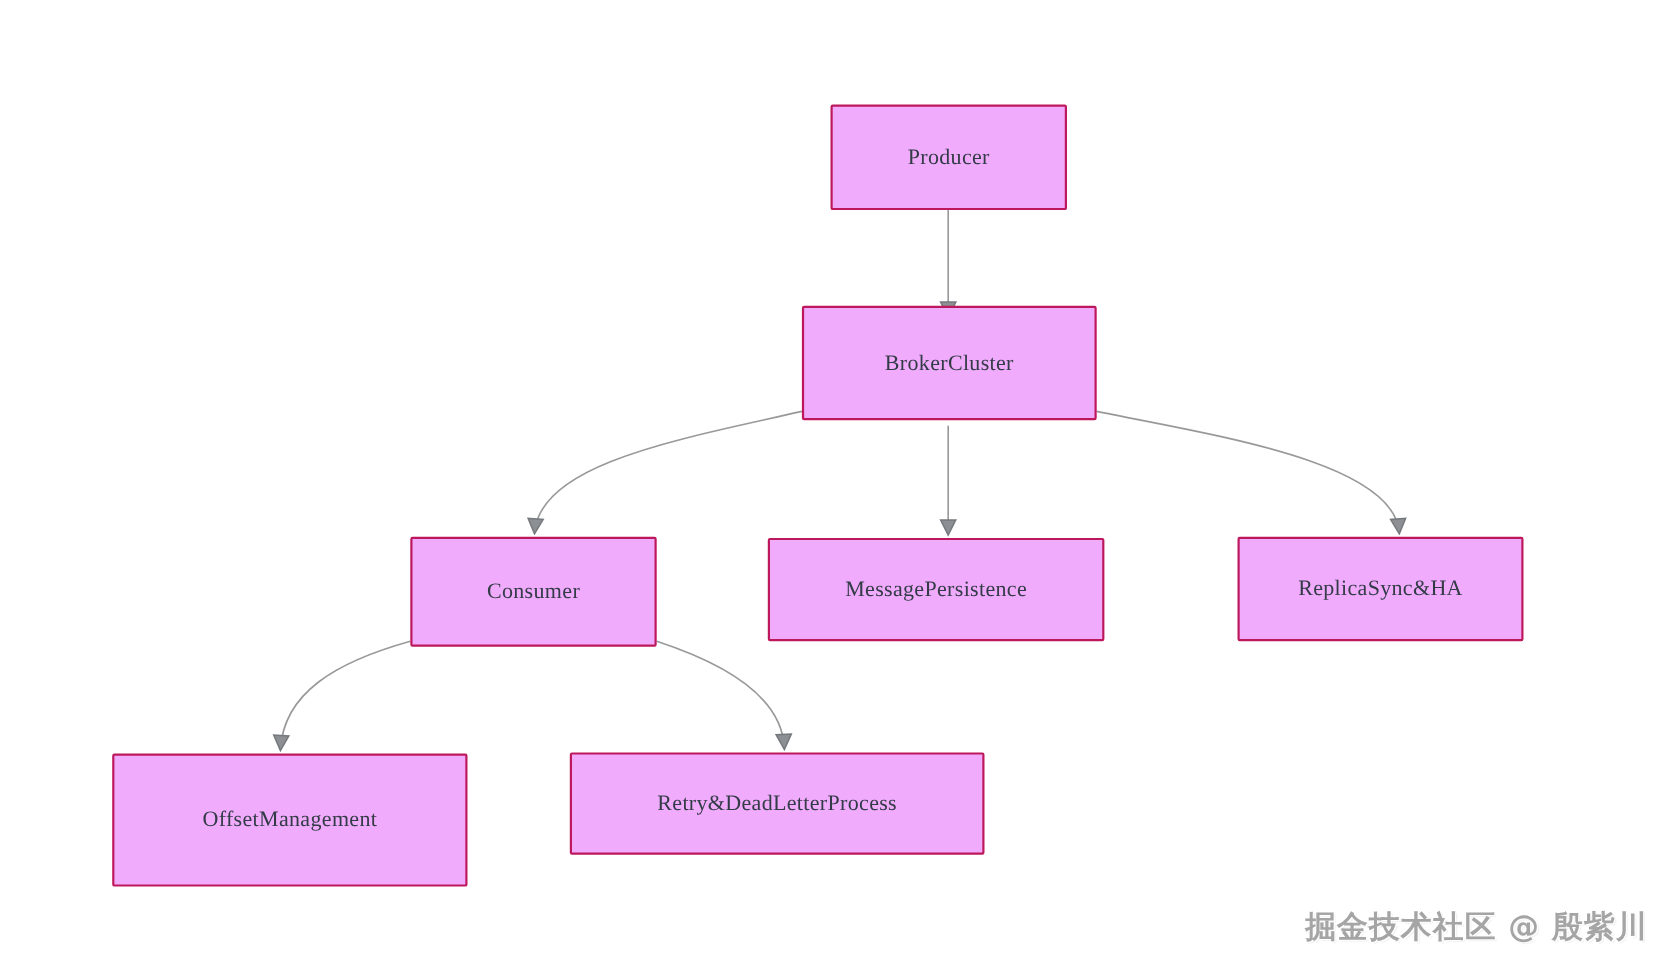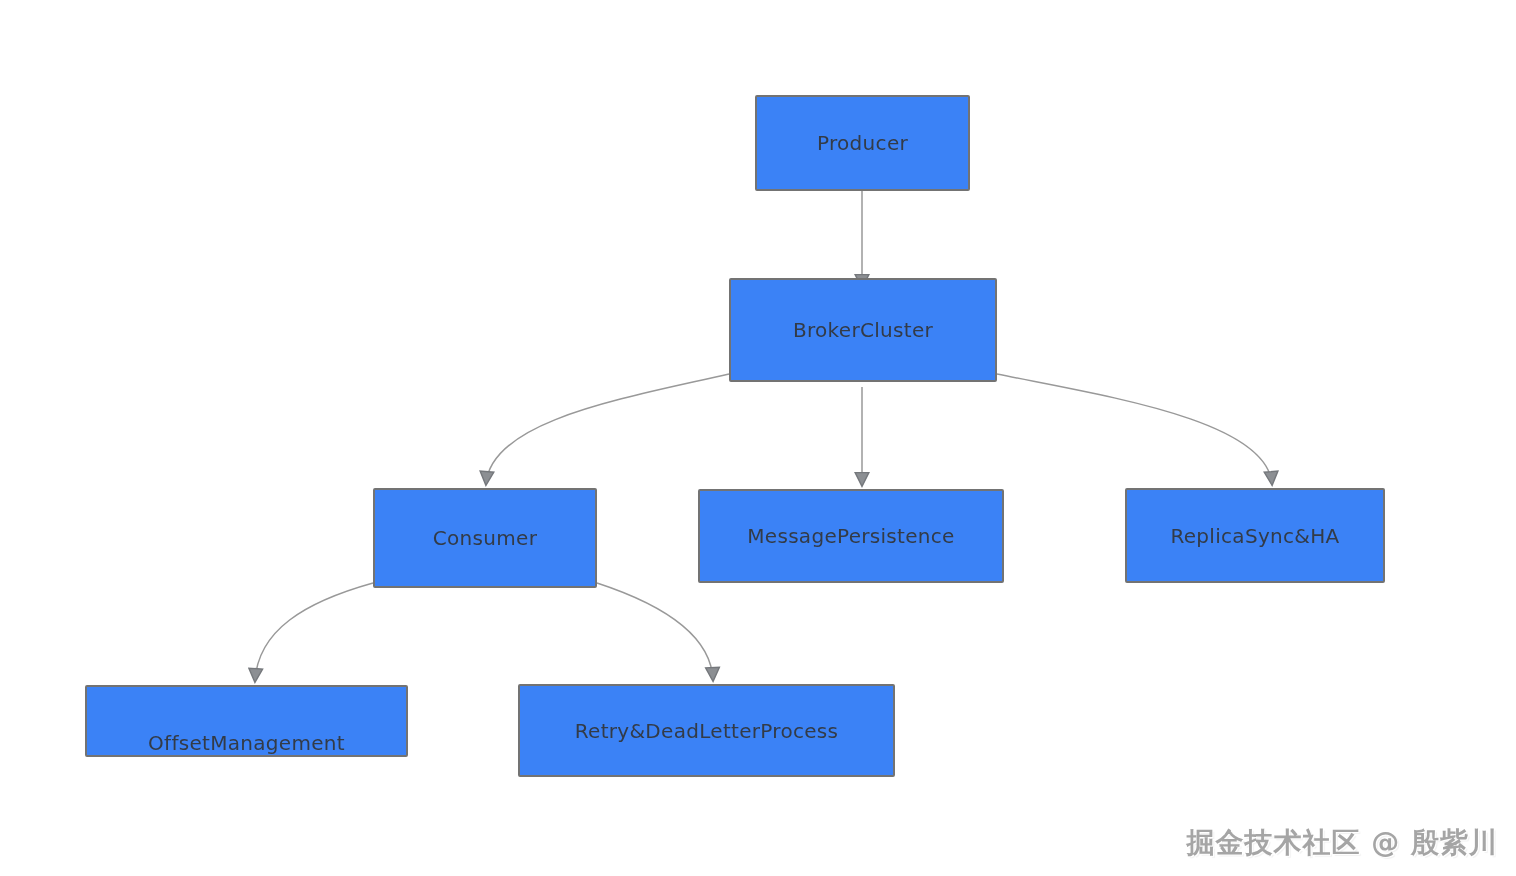--- a/index.html
+++ b/index.html
@@ -24,39 +24,40 @@
     pointer-events: none;
   }
   .edge {
     fill: none;
     stroke: #999999;
     stroke-width: 1.5;
   }
   .node {
     position: absolute;
     box-sizing: border-box;
-    background: #3b82f6;
-    border: 2px solid #737373;
+    background: #f0abfc;
+    border: 2px solid #be185d;
     border-radius: 2px;
     display: flex;
     align-items: center;
     justify-content: center;
+    font-family: Liberation Serif, serif;
   }
   .node-label {
     font-size: 20px;
     color: #333b47;
     letter-spacing: 0.3px;
     white-space: nowrap;
   }
   .node-producer            { left: 755px;  top: 95px;  width: 215px; height: 96px; }
   .node-broker-cluster      { left: 729px;  top: 278px; width: 268px; height: 104px; text-align: center; }
   .node-consumer            { left: 373px;  top: 488px; width: 224px; height: 100px; }
   .node-message-persistence { left: 698px;  top: 489px; width: 306px; height: 94px; }
   .node-replica-sync-ha     { left: 1125px; top: 488px; width: 260px; height: 95px; }
-  .node-offset-management   { left: 85px;   top: 685px; width: 323px; height: 72px; align-items: flex-end; }
+  .node-offset-management   { left: 102px;   top: 685px; width: 323px; height: 121px; }
   .node-retry-dead-letter   { left: 518px;  top: 684px; width: 377px; height: 93px; }
   .watermark {
     position: absolute;
     right: 18px;
     bottom: 14px;
     font-size: 28px;
     font-weight: bold;
     color: #a5a5a5;
     text-shadow: 1px 1px 0 #ffffff, 2px 2px 1px #f2f2f2;
     letter-spacing: 1px;

